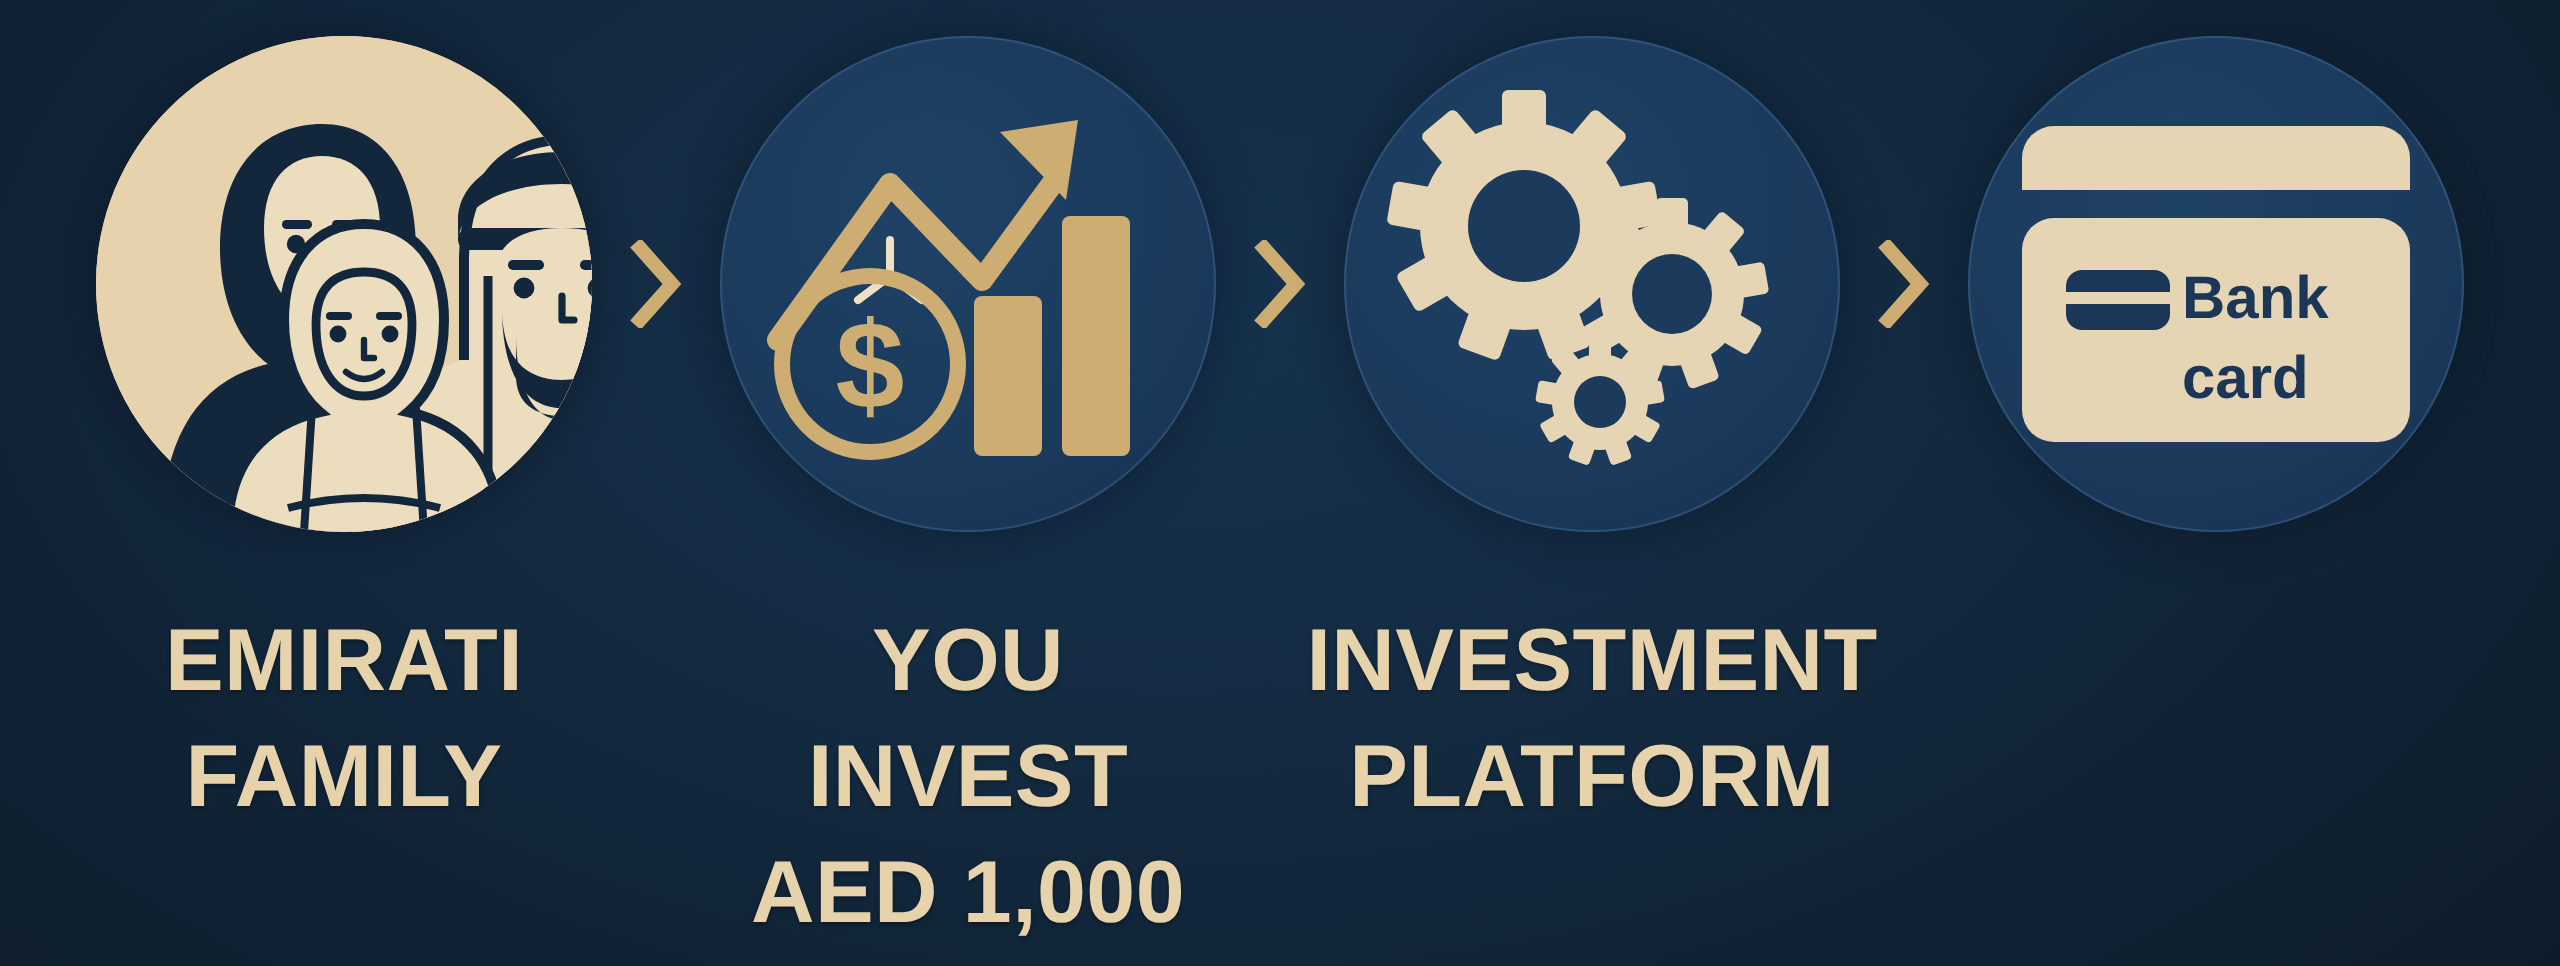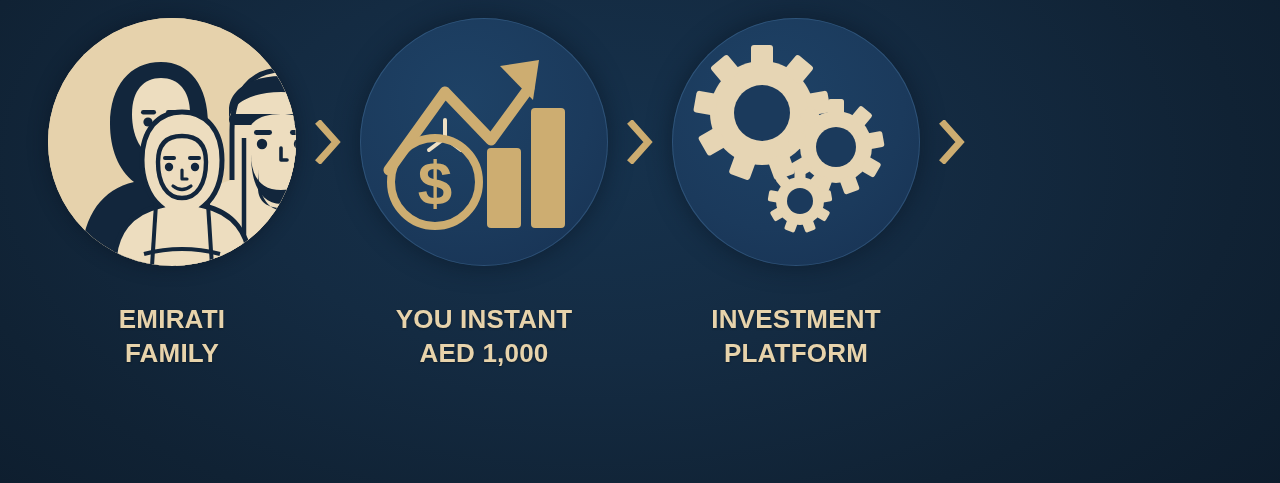--- a/index.html
+++ b/index.html
@@ -60,21 +60,21 @@
     align-items:center;
     justify-content:center;
     padding-top:0;
   }
   .chev svg { display:block; }
 
   .caption {
     margin-top:36px;
     text-align:center;
     color:#e7d3ab;
-    font-size:26px;
+    font-size:44px;
     line-height:1.32;
     font-weight:700;
     letter-spacing:0.2px;
     white-space:pre-line;
     text-shadow:0 1px 2px rgba(0,0,0,0.35);
   }
 
   .row {
     display:flex;
     align-items:flex-start;
@@ -207,21 +207,21 @@
             </g>
 
             <circle cx="56" cy="140" r="44" fill="none" stroke="#cdad71" stroke-width="8"></circle>
             <text x="56" y="162" font-family="&quot;Liberation Sans&quot;, sans-serif" font-size="62" font-weight="700" fill="#cdad71" text-anchor="middle">$</text>
 
             <rect x="108" y="106" width="34" height="80" rx="4" fill="#cdad71"></rect>
             <rect x="152" y="66" width="34" height="120" rx="4" fill="#cdad71"></rect>
           </svg>
         </span>
       </div>
-      <div class="caption">YOU INSTANT
+      <div class="caption">YOU INVEST
 AED 1,000</div>
     </div>
 
     <div class="chev">
       <span>
         <svg width="26" height="44" viewBox="0 0 26 44">
           <path d="M5 4 L21 22 L5 40" fill="none" stroke="#cdad71" stroke-width="7" stroke-linecap="square" stroke-linejoin="miter"></path>
         </svg>
       </span>
     </div>
@@ -293,16 +293,34 @@
 
     <div class="chev">
       <span>
         <svg width="26" height="44" viewBox="0 0 26 44">
           <path d="M5 4 L21 22 L5 40" fill="none" stroke="#cdad71" stroke-width="7" stroke-linecap="square" stroke-linejoin="miter"></path>
         </svg>
       </span>
     </div>
 
     <div class="step">
+      <div class="disc tinted">
+        <span>
+          <svg width="206" height="170" viewBox="0 0 206 170" aria-hidden="true">
+
+            <path d="M6 38 L6 22 A16 16 0 0 1 22 6 L184 6 A16 16 0 0 1 200 22 L200 38 Z" fill="#e6d5b4"></path>
+
+            <rect x="6" y="52" width="194" height="112" rx="16" fill="#e6d5b4"></rect>
+
+            <g>
+              <rect x="28" y="78" width="52" height="30" rx="8" fill="#1b3656"></rect>
+              <rect x="28" y="89" width="52" height="6" fill="#e6d5b4"></rect>
+            </g>
+
+            <text class="cardtext" x="86" y="102" font-size="30" fill="#1b3656">Bank</text>
+            <text class="cardtext" x="86" y="142" font-size="30" fill="#1b3656">card</text>
+          </svg>
+        </span>
+      </div>
     </div>
 
   </div>
 </div>
 
 </body></html>

